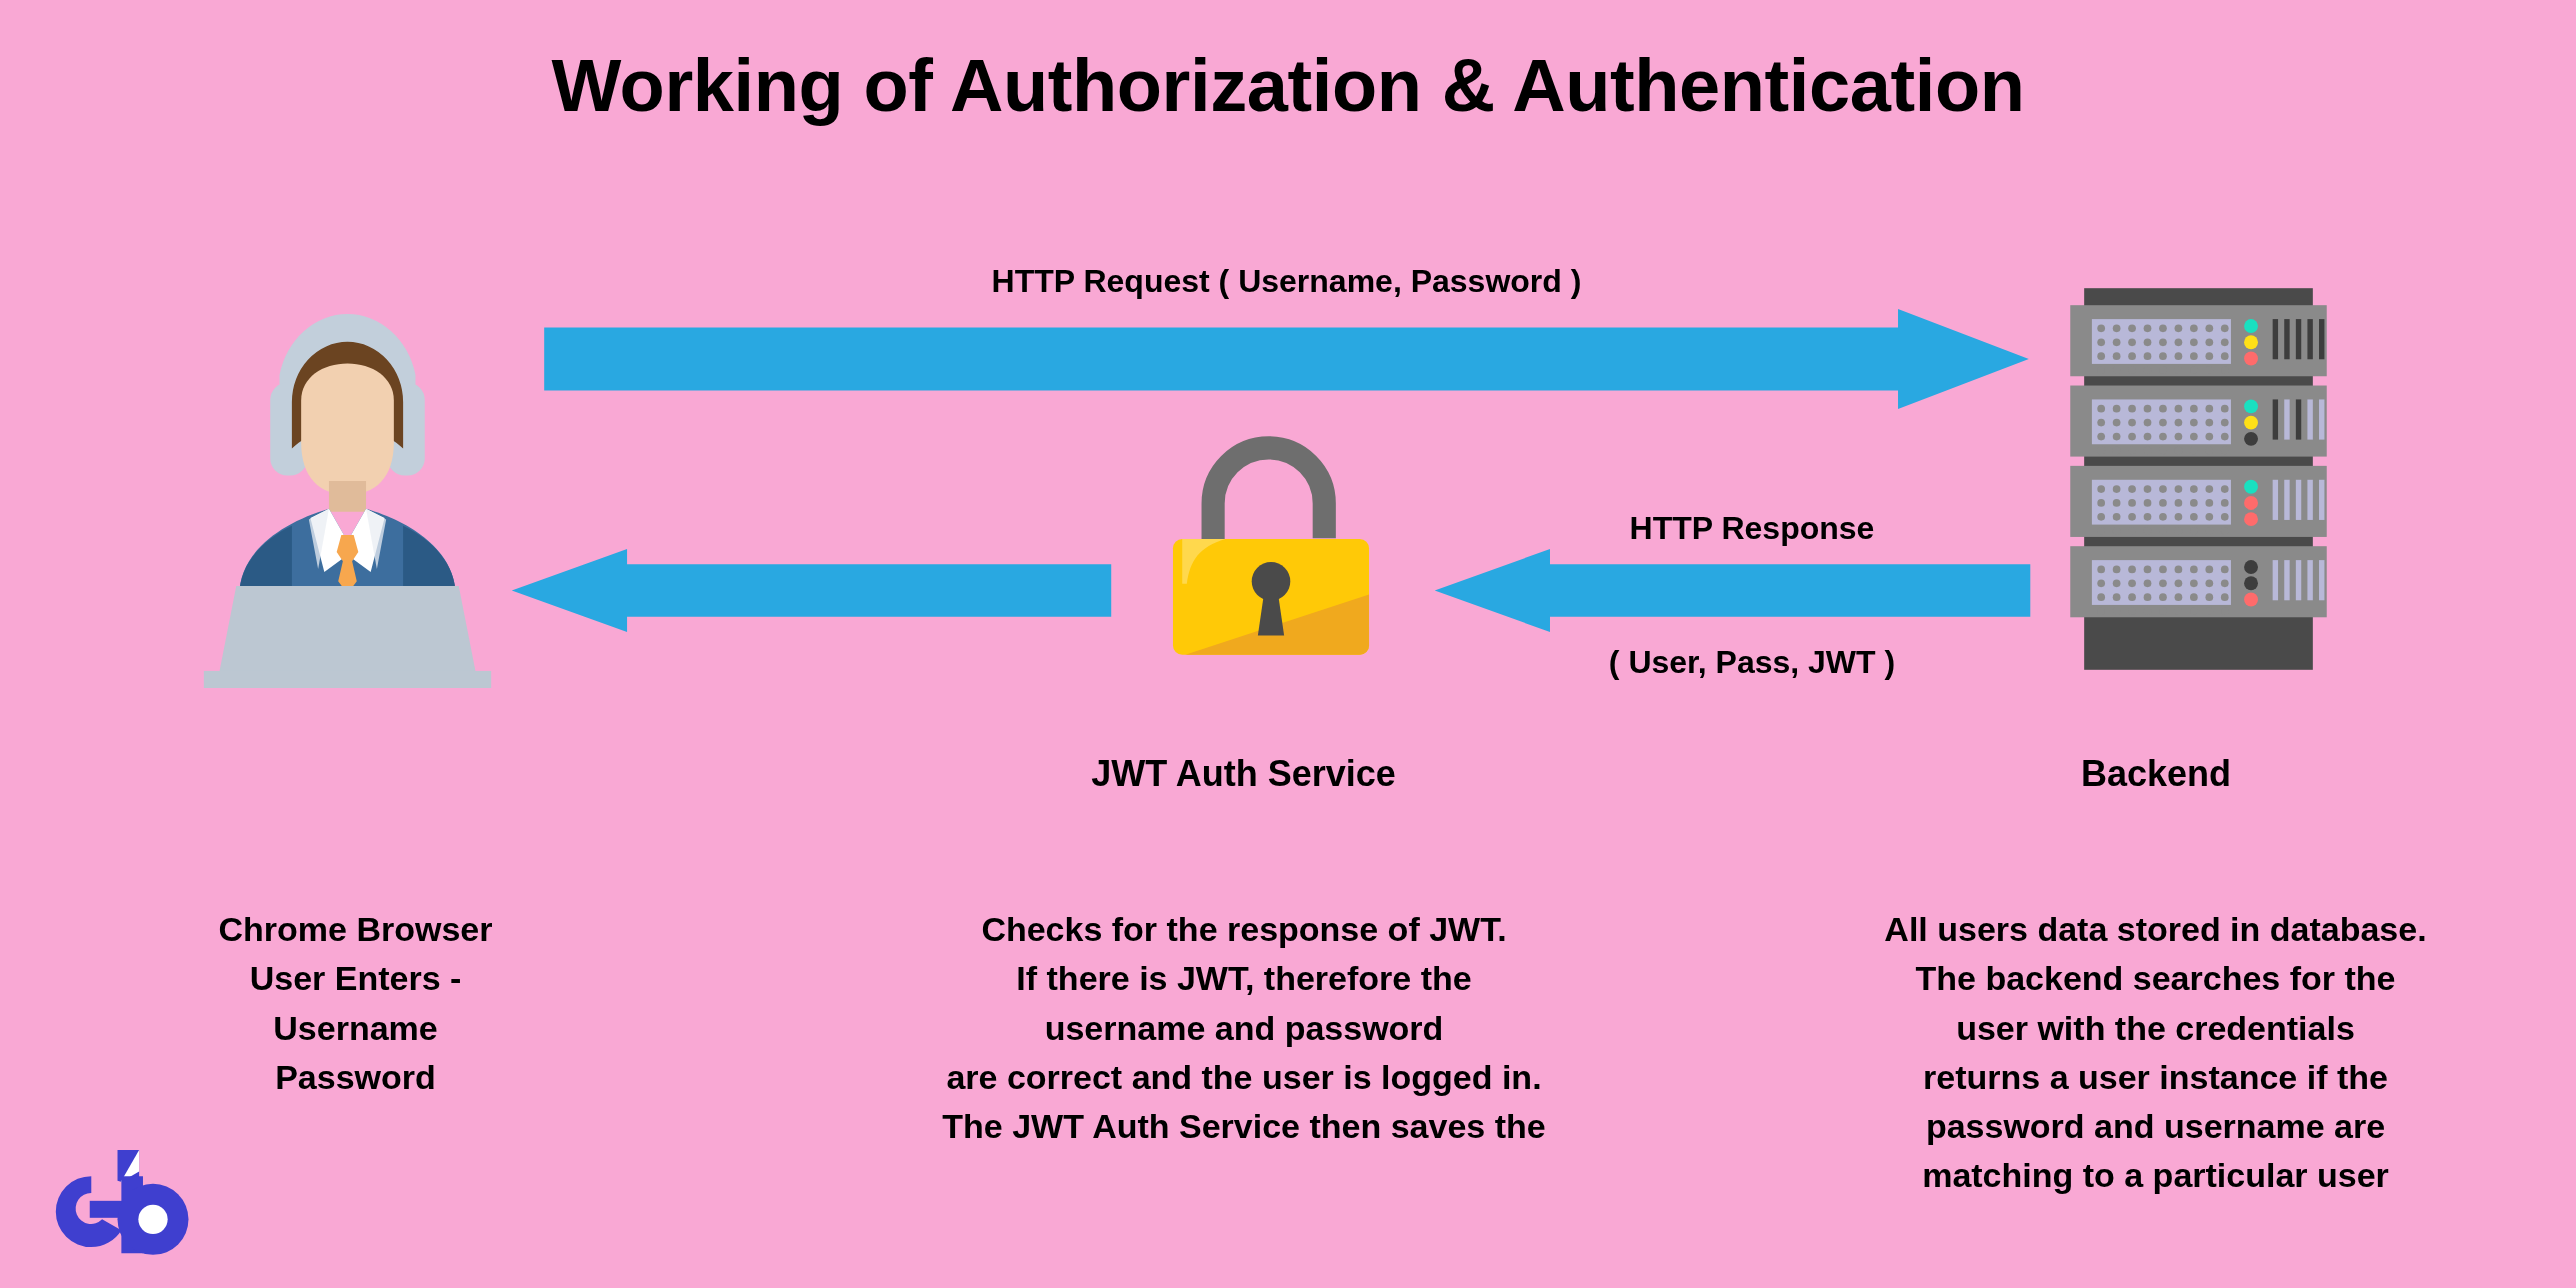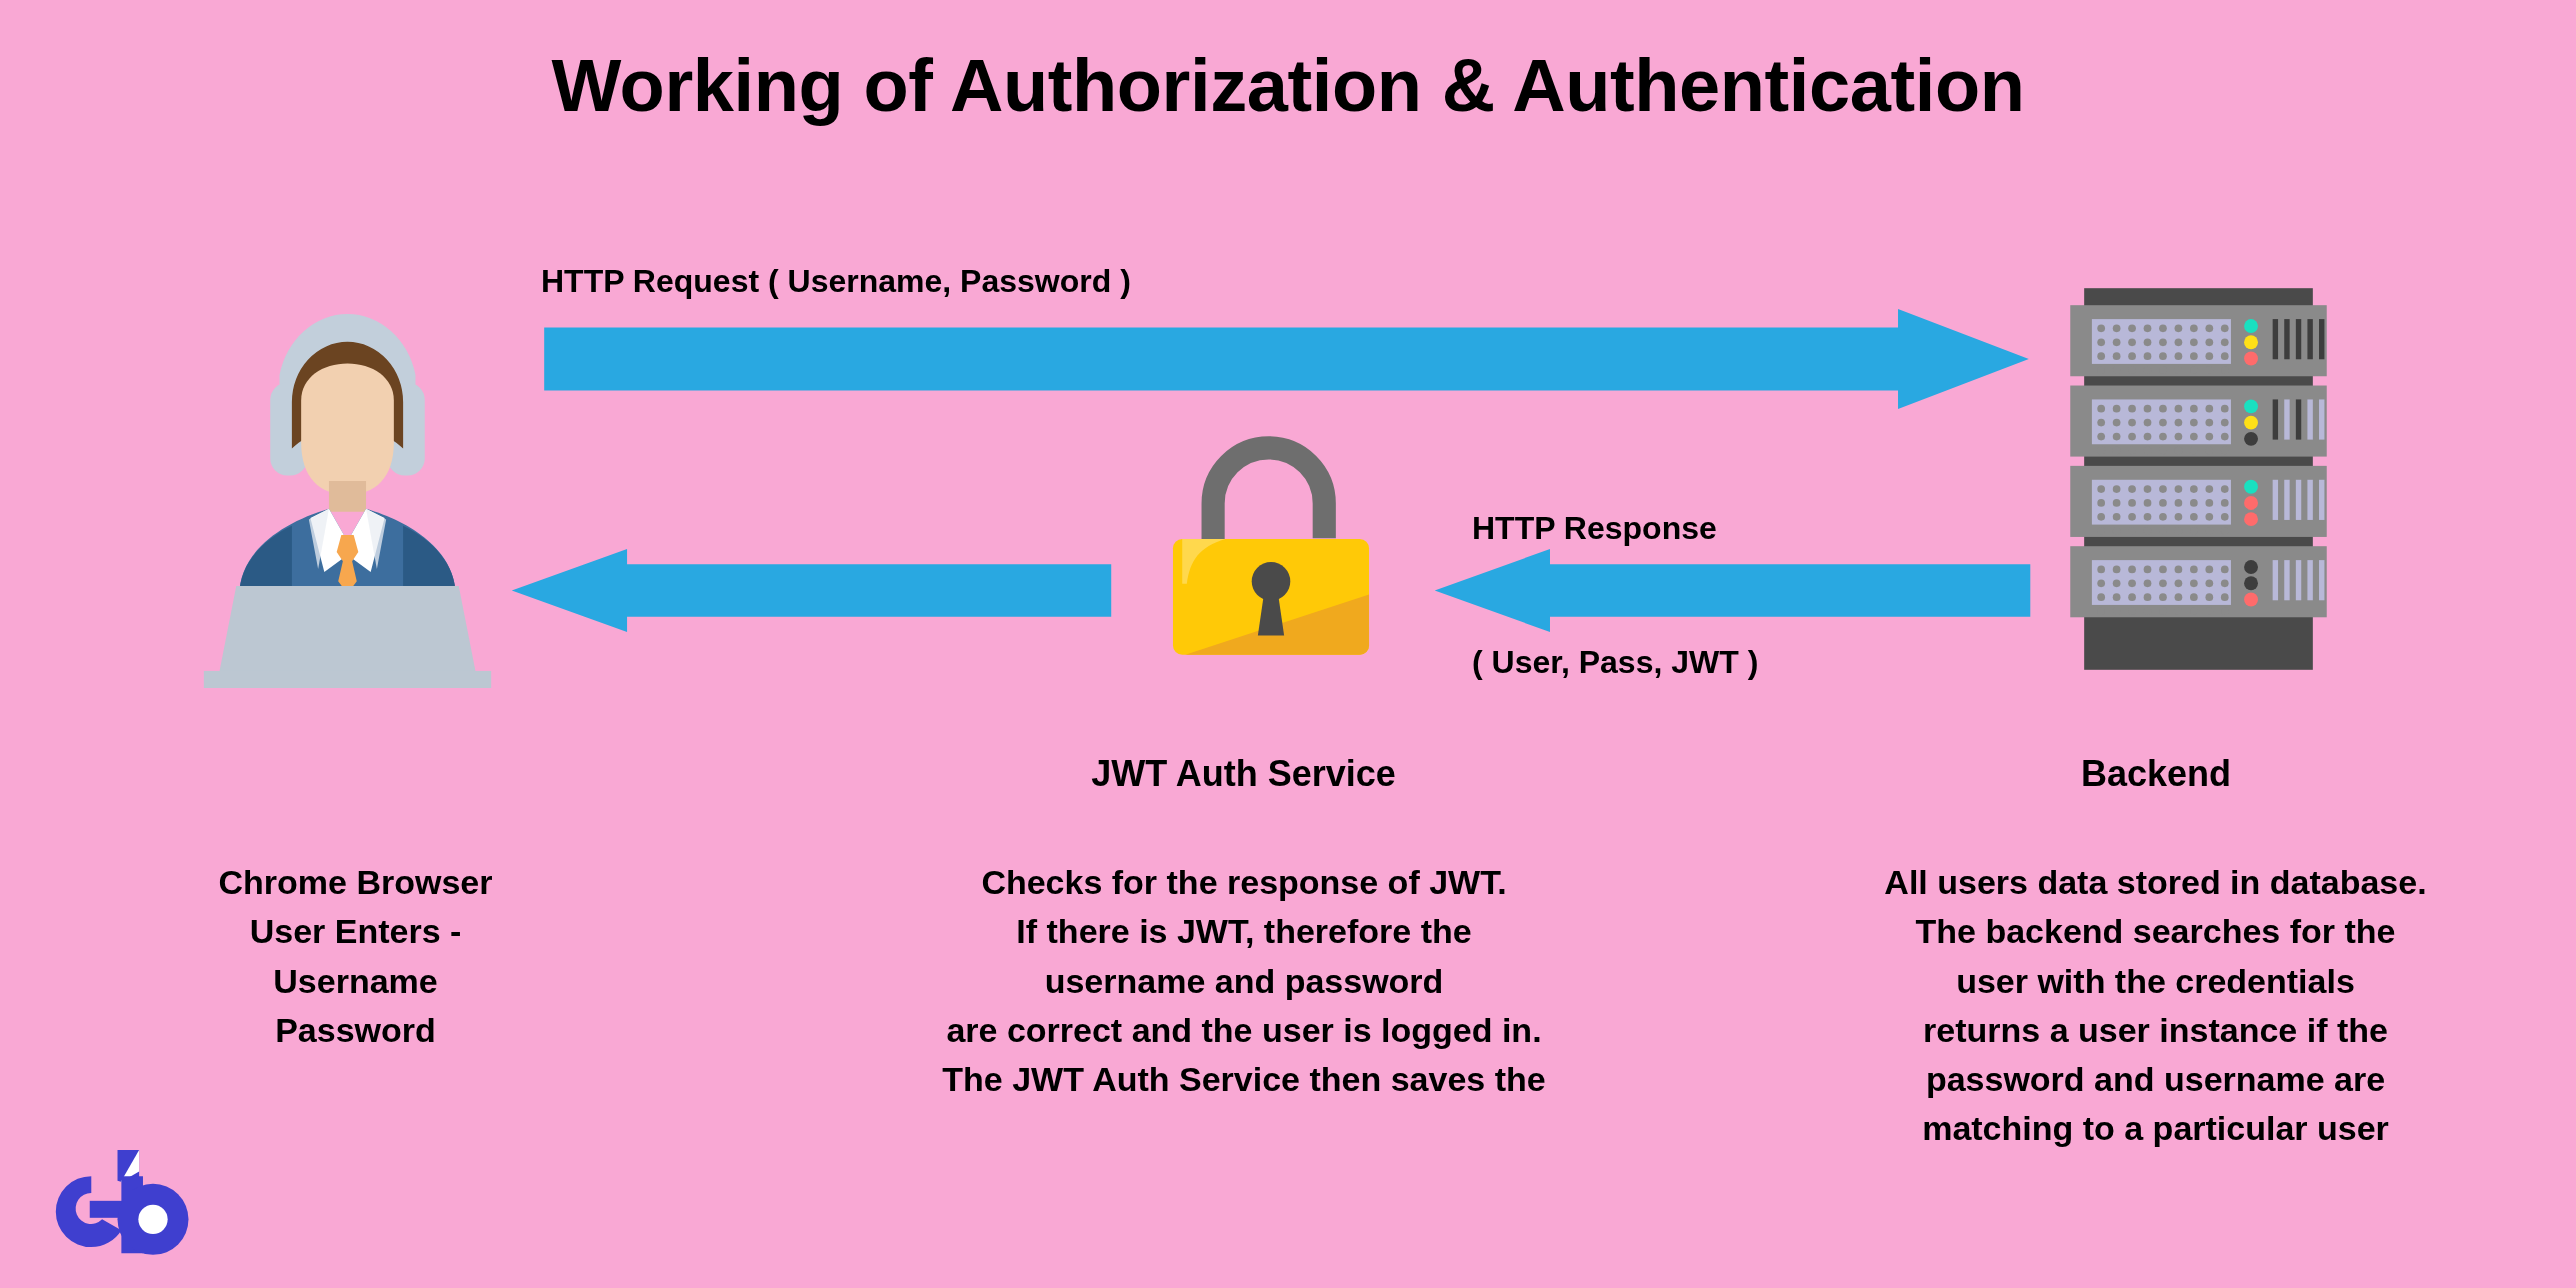--- a/index.html
+++ b/index.html
@@ -36,41 +36,42 @@
 
   
   .arrow-svg { position: absolute; display: block; }
   .arrow-fill { fill: #29a8e1; }
 
   .arrow-label {
     position: absolute;
     font-size: 32px;
     font-weight: 700;
     color: #000000;
-    text-align: left;
+    text-align: center;
     white-space: nowrap;
     line-height: 1.15;
   }
 
   
   .col-heading {
     position: absolute;
     font-size: 36px;
     font-weight: 700;
     color: #000000;
     text-align: center;
     white-space: nowrap;
   }
   .col-body {
     position: absolute;
     font-size: 34px;
     font-weight: 700;
     color: #000000;
     text-align: center;
     line-height: 1.45;
+    margin-top: 47px;
   }
   .col-body .ln { display: block; white-space: nowrap; }
 
   
   .illus { position: absolute; }
 </style>
 </head>
 <body>
 
 <div id="canvas">

